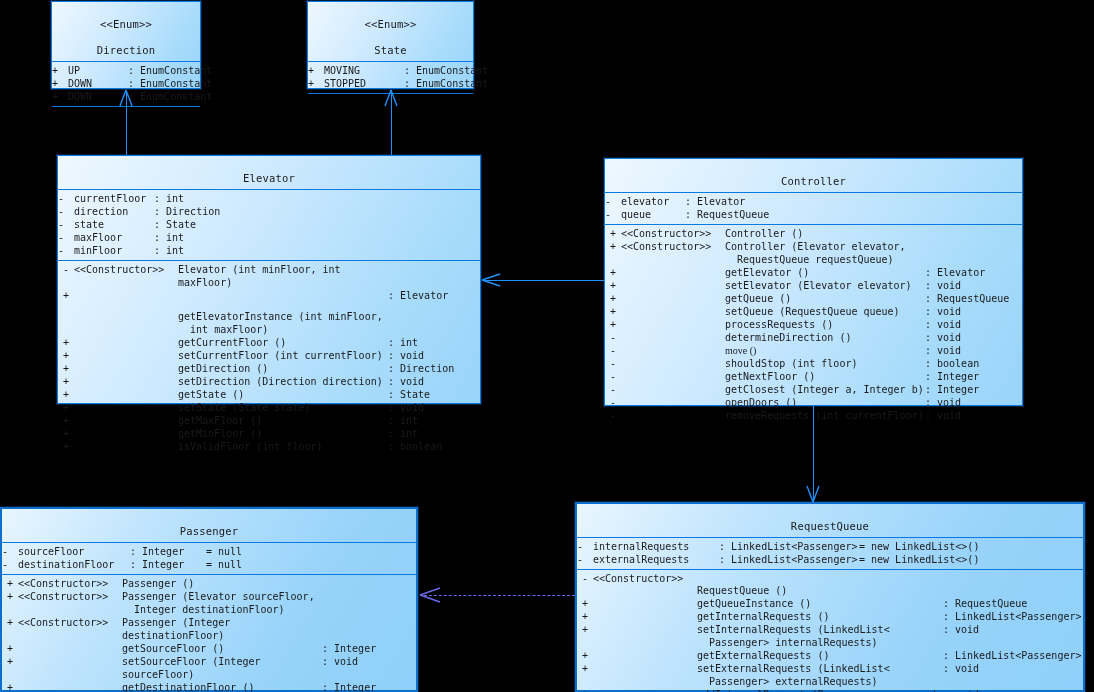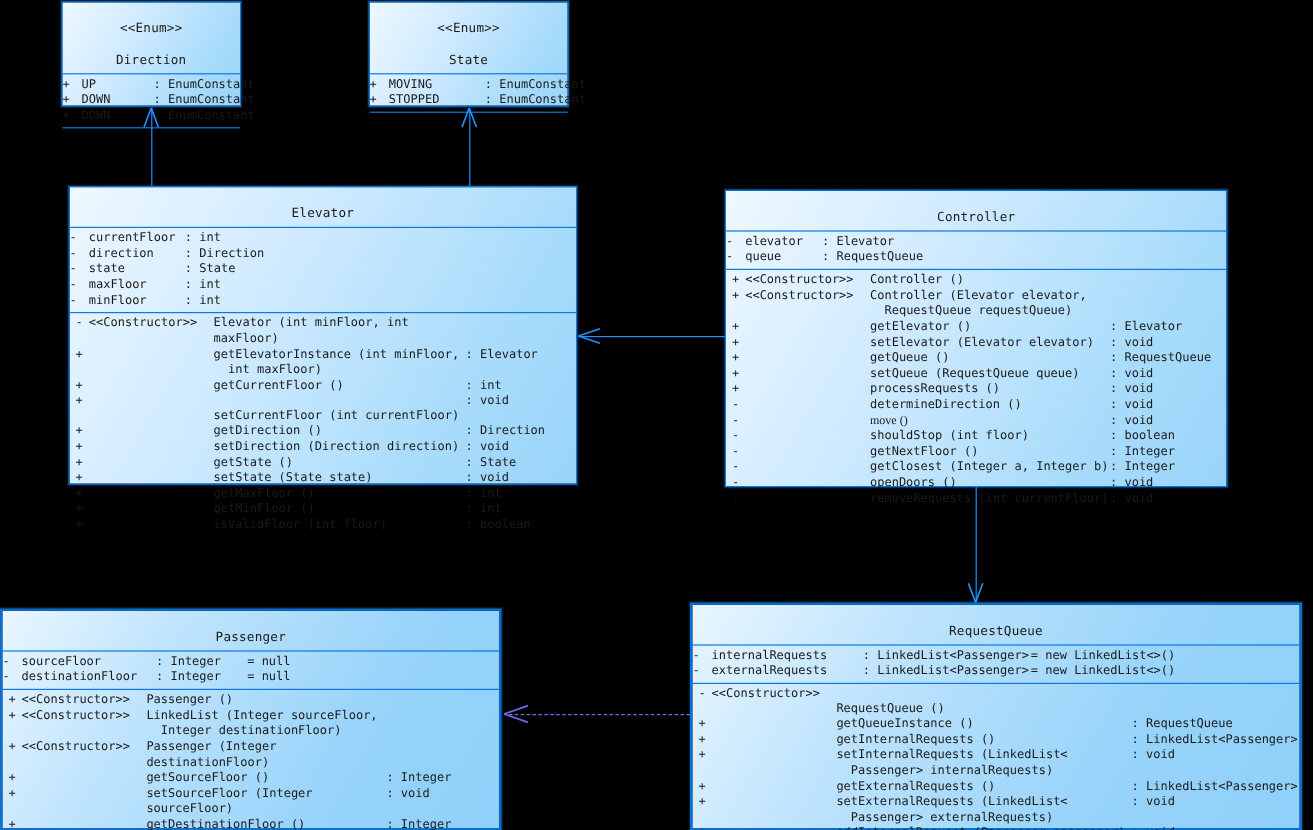--- a/index.html
+++ b/index.html
@@ -99,24 +99,24 @@
     </div>
     <div class="uml-sec" id="sec-elevator-attrs">
         <div class="arow" style="grid-template-columns: 16px 80px 90px auto;"><span>-</span><span>currentFloor</span><span>: int</span><span></span></div>
         <div class="arow" style="grid-template-columns: 16px 80px 90px auto;"><span>-</span><span>direction</span><span>: Direction</span><span></span></div>
         <div class="arow" style="grid-template-columns: 16px 80px 90px auto;"><span>-</span><span>state</span><span>: State</span><span></span></div>
         <div class="arow" style="grid-template-columns: 16px 80px 90px auto;"><span>-</span><span>maxFloor</span><span>: int</span><span></span></div>
         <div class="arow" style="grid-template-columns: 16px 80px 90px auto;"><span>-</span><span>minFloor</span><span>: int</span><span></span></div>
       </div>
     <div class="uml-sec" id="sec-elevator-ops">
         <div class="row"><span class="vis">-</span><span class="stereo" style="flex: 0 0 104px;">&lt;&lt;Constructor&gt;&gt;</span><span class="nm" style="flex: 0 0 210px;">Elevator (int minFloor, int maxFloor)</span><span class="ty"></span></div>
-        <div class="row"><span class="vis">+</span><span class="stereo" style="flex: 0 0 104px;"></span><span class="nm" style="flex: 0 0 210px;">getElevatorInstance (int minFloor,
+        <div class="row"><span class="vis">+</span><span class="stereo" style="flex: 0 0 104px;"></span><span class="nm" style="flex: 0 0 210px; margin-top: 21px;">getElevatorInstance (int minFloor,
   int maxFloor)</span><span class="ty">: Elevator</span></div>
         <div class="row"><span class="vis">+</span><span class="stereo" style="flex: 0 0 104px;"></span><span class="nm" style="flex: 0 0 210px;">getCurrentFloor ()</span><span class="ty">: int</span></div>
-        <div class="row"><span class="vis">+</span><span class="stereo" style="flex: 0 0 104px;"></span><span class="nm" style="flex: 0 0 210px; margin-top: 12px;">setCurrentFloor (int currentFloor)</span><span class="ty">: void</span></div>
+        <div class="row"><span class="vis">+</span><span class="stereo" style="flex: 0 0 104px;"></span><span class="nm" style="flex: 0 0 210px;">setCurrentFloor (int currentFloor)</span><span class="ty">: void</span></div>
         <div class="row"><span class="vis">+</span><span class="stereo" style="flex: 0 0 104px;"></span><span class="nm" style="flex: 0 0 210px;">getDirection ()</span><span class="ty">: Direction</span></div>
         <div class="row"><span class="vis">+</span><span class="stereo" style="flex: 0 0 104px;"></span><span class="nm" style="flex: 0 0 210px;">setDirection (Direction direction)</span><span class="ty">: void</span></div>
         <div class="row"><span class="vis">+</span><span class="stereo" style="flex: 0 0 104px;"></span><span class="nm" style="flex: 0 0 210px;">getState ()</span><span class="ty">: State</span></div>
         <div class="row"><span class="vis">+</span><span class="stereo" style="flex: 0 0 104px;"></span><span class="nm" style="flex: 0 0 210px;">setState (State state)</span><span class="ty">: void</span></div>
         <div class="row"><span class="vis">+</span><span class="stereo" style="flex: 0 0 104px;"></span><span class="nm" style="flex: 0 0 210px;">getMaxFloor ()</span><span class="ty">: int</span></div>
         <div class="row"><span class="vis">+</span><span class="stereo" style="flex: 0 0 104px;"></span><span class="nm" style="flex: 0 0 210px;">getMinFloor ()</span><span class="ty">: int</span></div>
         <div class="row"><span class="vis">+</span><span class="stereo" style="flex: 0 0 104px;"></span><span class="nm" style="flex: 0 0 210px;">isValidFloor (int floor)</span><span class="ty">: boolean</span></div>
       </div>
   </div>
 
@@ -150,21 +150,21 @@
   <div class="uml deep" id="box-passenger" style="left:0px;top:507px;width:418px;height:185px;">
     <div class="uml-title">
       <span>Passenger</span>
     </div>
     <div class="uml-sec" id="sec-passenger-attrs">
         <div class="arow" style="grid-template-columns: 16px 112px 76px auto;"><span>-</span><span>sourceFloor</span><span>: Integer</span><span>= null</span></div>
         <div class="arow" style="grid-template-columns: 16px 112px 76px auto;"><span>-</span><span>destinationFloor</span><span>: Integer</span><span>= null</span></div>
       </div>
     <div class="uml-sec" id="sec-passenger-ops">
         <div class="row"><span class="vis">+</span><span class="stereo" style="flex: 0 0 104px;">&lt;&lt;Constructor&gt;&gt;</span><span class="nm" style="flex: 0 0 200px;">Passenger ()</span><span class="ty"></span></div>
-        <div class="row"><span class="vis">+</span><span class="stereo" style="flex: 0 0 104px;">&lt;&lt;Constructor&gt;&gt;</span><span class="nm" style="flex: 0 0 200px;">LinkedList (Integer sourceFloor,
+        <div class="row"><span class="vis">+</span><span class="stereo" style="flex: 0 0 104px;">&lt;&lt;Constructor&gt;&gt;</span><span class="nm" style="flex: 0 0 200px;">Passenger (Elevator sourceFloor,
   Integer destinationFloor)</span><span class="ty"></span></div>
         <div class="row"><span class="vis">+</span><span class="stereo" style="flex: 0 0 104px;">&lt;&lt;Constructor&gt;&gt;</span><span class="nm" style="flex: 0 0 200px;">Passenger (Integer destinationFloor)</span><span class="ty"></span></div>
         <div class="row"><span class="vis">+</span><span class="stereo" style="flex: 0 0 104px;"></span><span class="nm" style="flex: 0 0 200px;">getSourceFloor ()</span><span class="ty">: Integer</span></div>
         <div class="row"><span class="vis">+</span><span class="stereo" style="flex: 0 0 104px;"></span><span class="nm" style="flex: 0 0 200px;">setSourceFloor (Integer sourceFloor)</span><span class="ty">: void</span></div>
         <div class="row"><span class="vis">+</span><span class="stereo" style="flex: 0 0 104px;"></span><span class="nm" style="flex: 0 0 200px;">getDestinationFloor ()</span><span class="ty">: Integer</span></div>
       </div>
   </div>
 
   <div class="uml deep" id="box-requestqueue" style="left:575px;top:502px;width:510px;height:190px;">
     <div class="uml-title">

